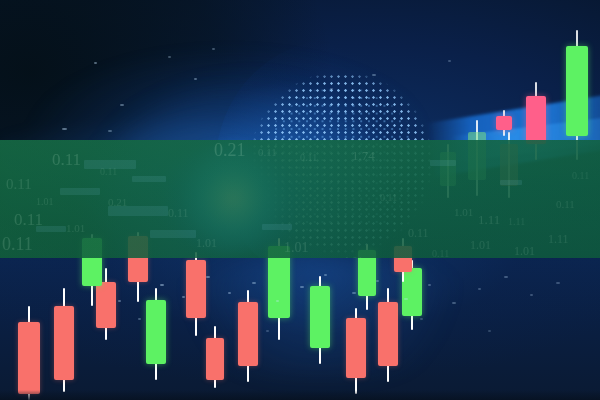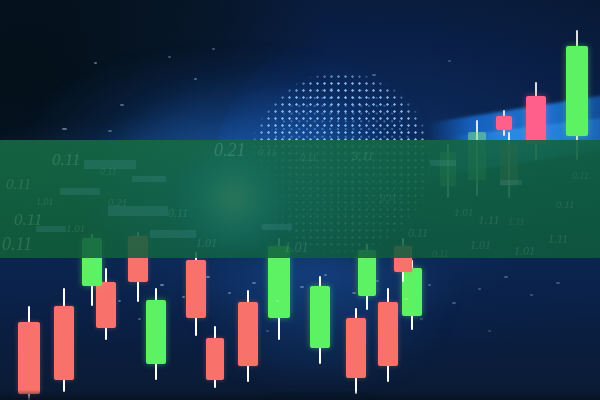--- a/index.html
+++ b/index.html
@@ -147,21 +147,20 @@
   
   .green-band {
     position: absolute;
     left: 0;
     top: 140px;
     width: 600px;
     height: 118px;
     background: linear-gradient(180deg, rgba(22,110,70,0.88) 0%, rgba(18,104,66,0.86) 40%, rgba(16,96,62,0.84) 100%);
     mix-blend-mode: normal;
     overflow: hidden;
-    font-style: italic;
   }
   .band-tint {
     position: absolute;
     inset: 0;
     background: linear-gradient(90deg, rgba(20,95,62,0.35) 0%, rgba(10,70,60,0.10) 45%, rgba(12,80,64,0.35) 100%);
   }
   .num {
     position: absolute;
     color: rgba(205,245,215,0.38);
     font-family: "Liberation Serif", "DejaVu Serif", serif;
@@ -389,21 +388,21 @@
         <div class="num" style="left: 36px; top: 56px; font-size: 10px; opacity: 0.3;">1.01</div>
         <div class="num" style="left: 14px; top: 70px; font-size: 17px; opacity: 0.4;">0.11</div>
         <div class="num" style="left: 66px; top: 82px; font-size: 11px; opacity: 0.32;">1.01</div>
         <div class="num" style="left: 2px; top: 94px; font-size: 18px; opacity: 0.4;">0.11</div>
         <div class="num" style="left: 108px; top: 56px; font-size: 11px; opacity: 0.3;">0.21</div>
         <div class="num" style="left: 100px; top: 26px; font-size: 10px; opacity: 0.26;">0.11</div>
         <div class="num" style="left: 168px; top: 66px; font-size: 12px; opacity: 0.3;">0.11</div>
         <div class="num" style="left: 214px; top: 0px; font-size: 18px; opacity: 0.45;">0.21</div>
         <div class="num" style="left: 196px; top: 96px; font-size: 12px; opacity: 0.32;">1.01</div>
         <div class="num" style="left: 258px; top: 6px; font-size: 11px; opacity: 0.28;">0.11</div>
-        <div class="num" style="left: 352px; top: 8px; font-size: 13px; opacity: 0.34;">3.11</div>
+        <div class="num" style="left: 352px; top: 8px; font-size: 13px; opacity: 0.34;">1.74</div>
         <div class="num" style="left: 300px; top: 12px; font-size: 10px; opacity: 0.26;">0.11</div>
         <div class="num" style="left: 284px; top: 100px; font-size: 14px; opacity: 0.36;">1.01</div>
         <div class="num" style="left: 454px; top: 66px; font-size: 11px; opacity: 0.3;">1.01</div>
         <div class="num" style="left: 478px; top: 72px; font-size: 13px; opacity: 0.32;">1.11</div>
         <div class="num" style="left: 408px; top: 86px; font-size: 12px; opacity: 0.3;">0.11</div>
         <div class="num" style="left: 432px; top: 108px; font-size: 10px; opacity: 0.26;">0.11</div>
         <div class="num" style="left: 470px; top: 98px; font-size: 12px; opacity: 0.3;">1.01</div>
         <div class="num" style="left: 514px; top: 104px; font-size: 12px; opacity: 0.32;">1.01</div>
         <div class="num" style="left: 548px; top: 92px; font-size: 12px; opacity: 0.3;">1.11</div>
         <div class="num" style="left: 556px; top: 58px; font-size: 11px; opacity: 0.28;">0.11</div>

